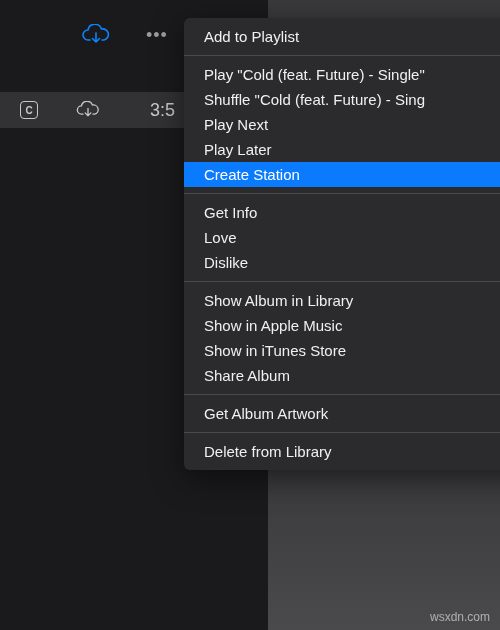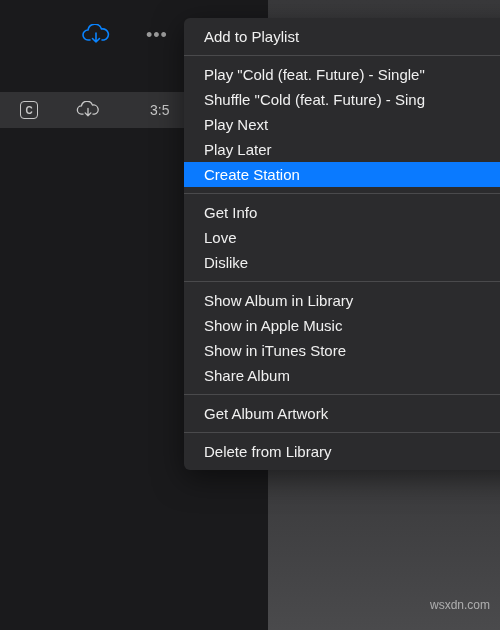--- a/index.html
+++ b/index.html
@@ -43,21 +43,21 @@
       color: #c8c8c8;
     }
     .sq-badge {
       width: 18px; height: 18px;
       border: 1.5px solid #c8c8c8;
       border-radius: 4px;
       display: flex; align-items: center; justify-content: center;
       font-size: 10px; font-weight: 700;
     }
     .track-cloud { color: #c8c8c8; margin-left: 10px; }
-    .track-time { margin-left: 22px; font-size: 14px; }
+    .track-time { margin-left: 22px; font-size: 18px; }
     .context-menu {
       position: absolute;
       top: 18px;
       left: 184px;
       width: 352px;
       background: #2b2b2d;
       border-radius: 6px;
       box-shadow: 0 8px 30px rgba(0,0,0,0.5);
       padding: 6px 0;
       font-size: 15px;
@@ -73,21 +73,21 @@
       background: #0a7aff;
       color: #ffffff;
     }
     .menu-sep {
       height: 1px;
       background: #4a4a4c;
       margin: 6px 0;
     }
     .watermark {
       position: absolute;
-      bottom: 18px; right: 10px;
+      bottom: 6px; right: 10px;
       font-size: 12px;
       color: rgba(255,255,255,0.55);
     }
     svg { display: block; }
   </style>
 </head>
 <body>
 
 <div class="bg-split"></div>
 

